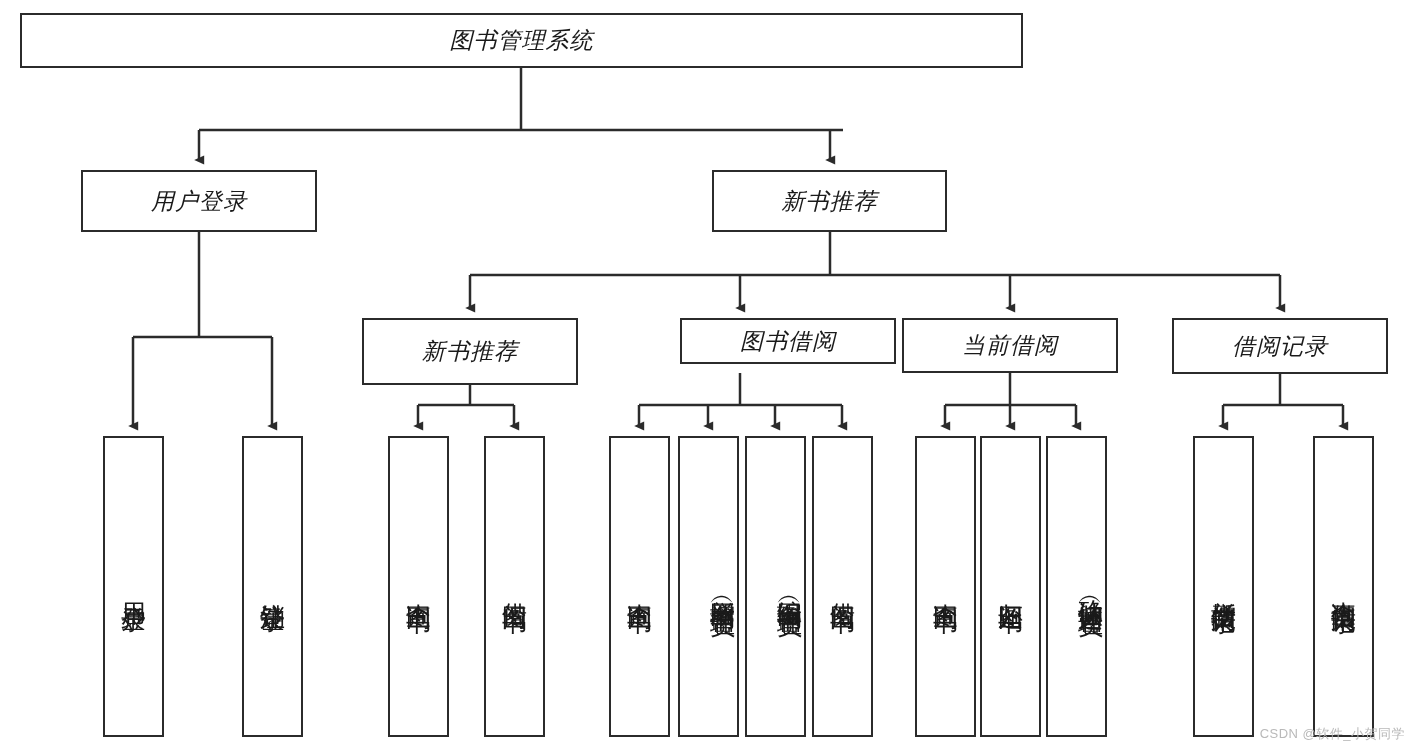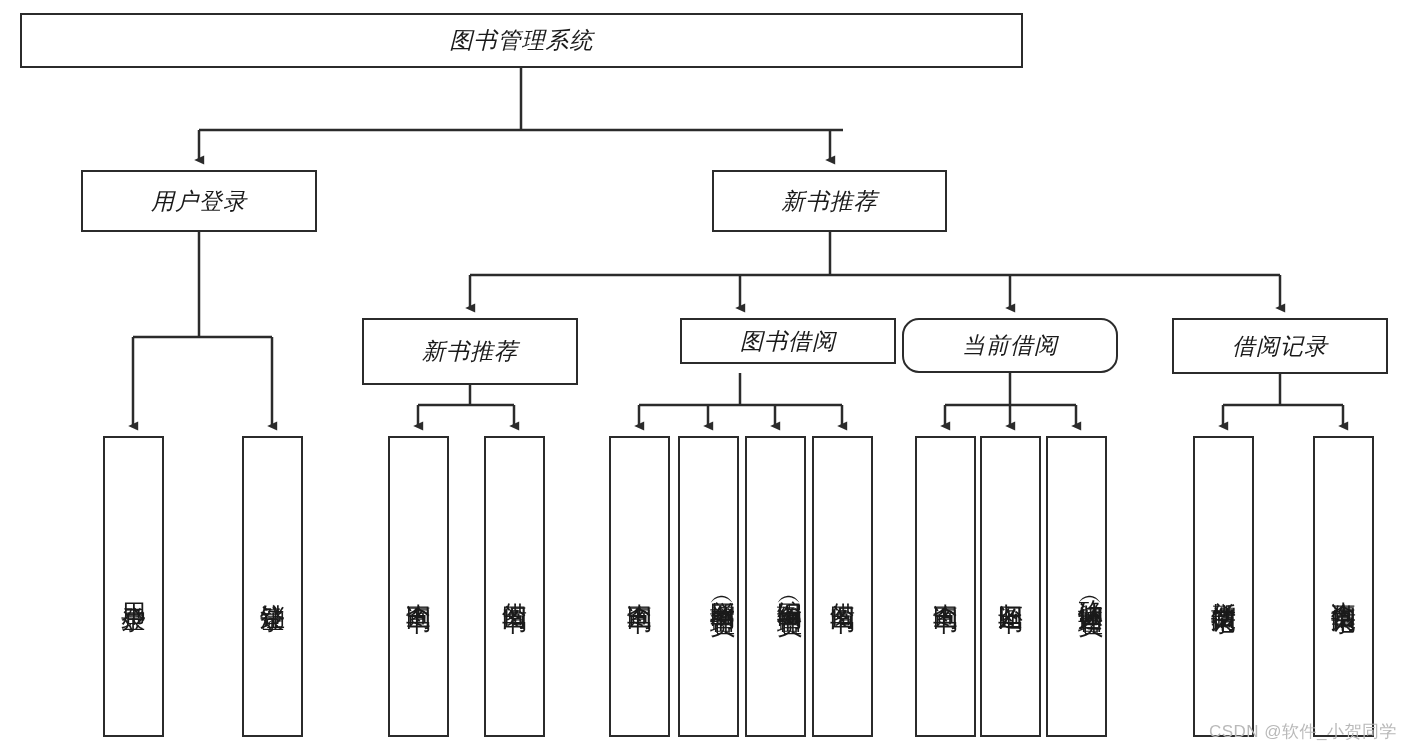--- a/index.html
+++ b/index.html
@@ -51,23 +51,23 @@
     justify-content: center;
     padding-top: 4px;
     overflow: hidden;
   }
   .node-v.push {
     align-items: center;
     padding-top: 0;
   }
   #watermark {
     position: absolute;
-    right: 8px;
+    right: 0;
     bottom: 4px;
-    font-size: 17px;
+    font-size: 13px;
     color: #b9b9b9;
     letter-spacing: 0.5px;
     white-space: nowrap;
   }
 </style>
 </head>
 <body>
 
 <div id="canvas">
 
@@ -121,21 +121,21 @@
     </g>
   </svg>
 
   <div class="node node-h" style="left: 20px; top: 13px; width: 1003px; height: 55px;">图书管理系统</div>
 
   <div class="node node-h" style="left: 81px; top: 170px; width: 236px; height: 62px;">用户登录</div>
   <div class="node node-h" style="left: 712px; top: 170px; width: 235px; height: 62px;">新书推荐</div>
 
   <div class="node node-h" style="left: 362px; top: 318px; width: 216px; height: 67px;">新书推荐</div>
   <div class="node node-h" style="left: 632px; top: 318px; width: 216px; height: 46px; margin-left: 48px;">图书借阅</div>
-  <div class="node node-h" style="left: 902px; top: 318px; width: 216px; height: 55px; border-radius: 17px;">当前借阅</div>
+  <div class="node node-h" style="left: 902px; top: 318px; width: 216px; height: 55px;">当前借阅</div>
   <div class="node node-h" style="left: 1172px; top: 318px; width: 216px; height: 56px;">借阅记录</div>
 
   <div class="node node-v push" style="left: 103px; top: 436px; width: 61px; height: 301px;">用户登录</div>
   <div class="node node-v push" style="left: 242px; top: 436px; width: 61px; height: 301px;">注销登录</div>
   <div class="node node-v push" style="left: 388px; top: 436px; width: 61px; height: 301px;">查询图书</div>
   <div class="node node-v push" style="left: 484px; top: 436px; width: 61px; height: 301px;">借阅图书</div>
   <div class="node node-v push" style="left: 609px; top: 436px; width: 61px; height: 301px;">查询图书</div>
   <div class="node node-v" style="left: 678px; top: 436px; width: 61px; height: 301px;">新增图书（管理员）</div>
   <div class="node node-v" style="left: 745px; top: 436px; width: 61px; height: 301px;">编辑图书（管理员）</div>
   <div class="node node-v push" style="left: 812px; top: 436px; width: 61px; height: 301px;">借阅图书</div>

